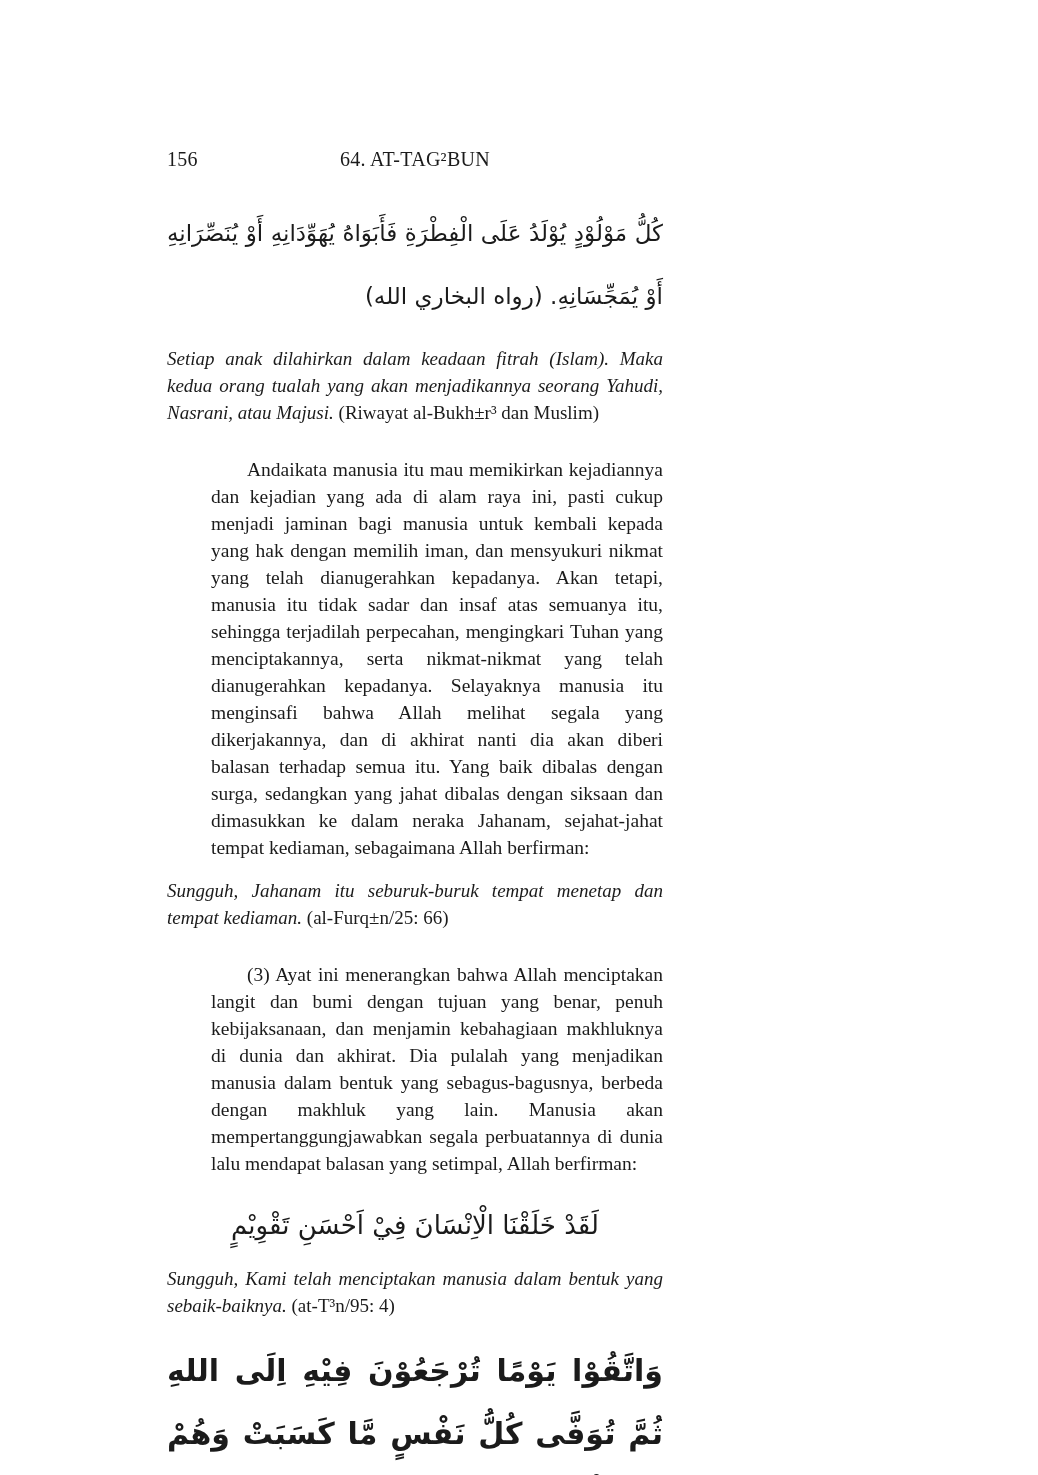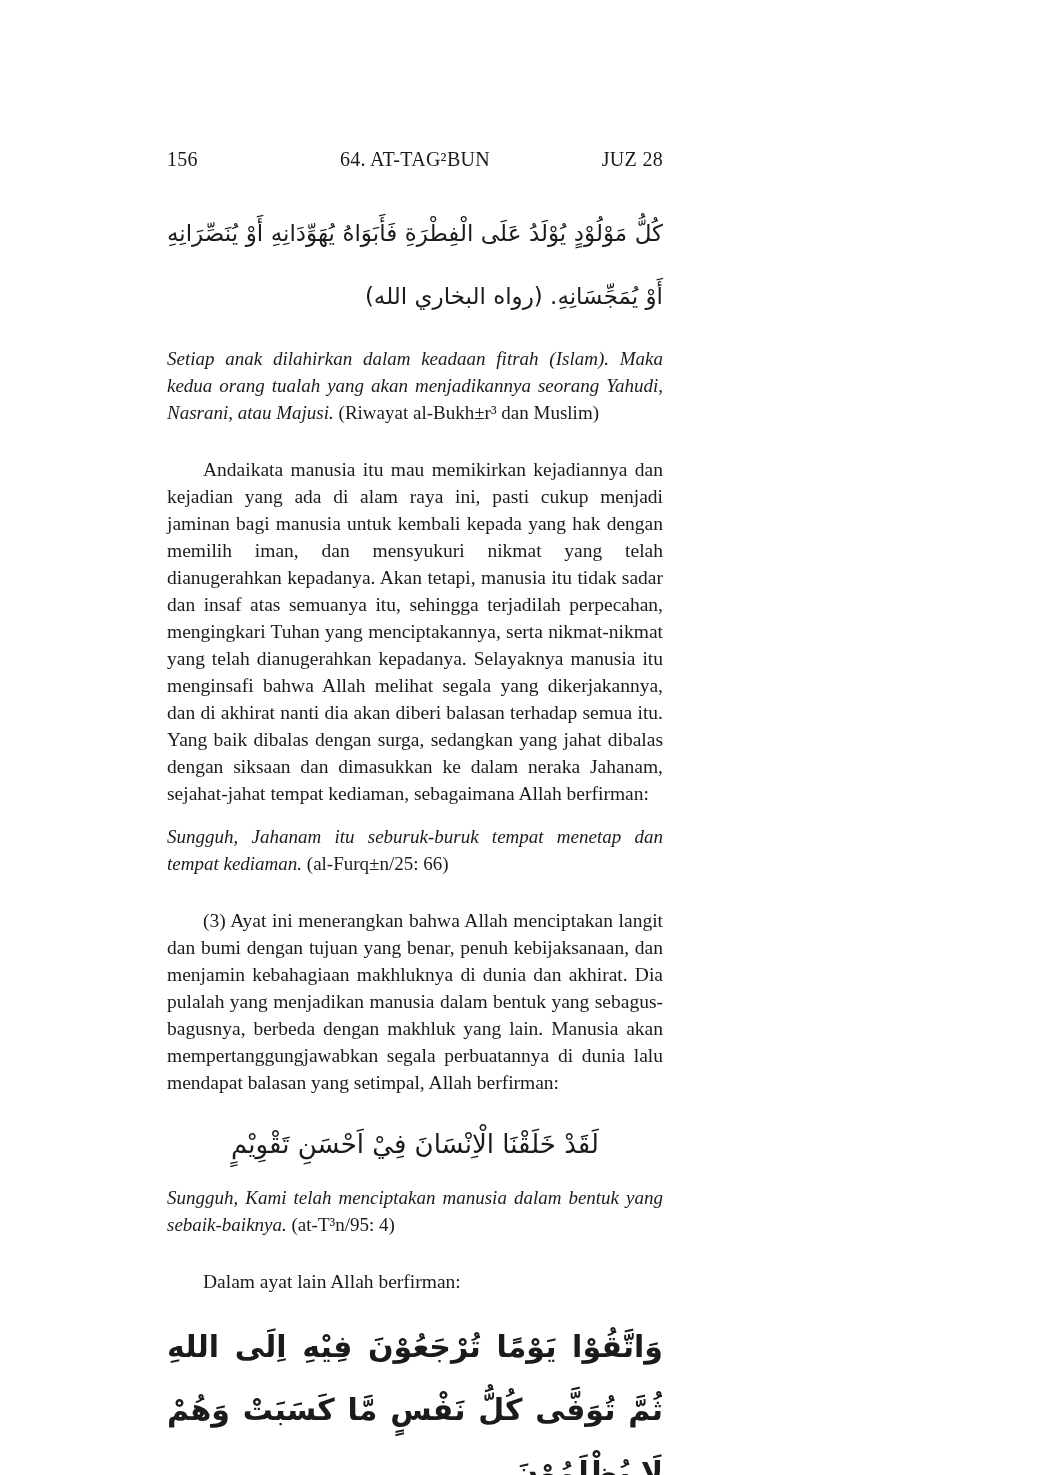--- a/index.html
+++ b/index.html
@@ -63,31 +63,30 @@
   }
   .trans em { font-style: italic; }
   .cite { font-style: normal; }
 
   .body-par {
     margin-top: 30px;
     font-size: 19.5px;
     line-height: 27px;
     text-align: justify;
   }
-  .indent { text-indent: 36px; }
+  .indent { text-indent: 36px; margin-left: 44px; }
 </style>
 </head>
 <body>
 
 <div class="page">
 
   <header class="page-header">
     <span class="hn-left">156</span>
     <span class="hn-center">64. AT-TAG²BUN</span>
-    <span class="hn-right">JUZ 28</span>
   </header>
 
   <p class="arabic hadith" dir="rtl">كُلُّ مَوْلُوْدٍ يُوْلَدُ عَلَى الْفِطْرَةِ فَأَبَوَاهُ يُهَوِّدَانِهِ أَوْ يُنَصِّرَانِهِ أَوْ يُمَجِّسَانِهِ. (رواه البخاري الله)</p>
 
   <p class="trans">
     <em>Setiap anak dilahirkan dalam keadaan fitrah (Islam). Maka kedua orang tualah yang akan menjadikannya seorang Yahudi, Nasrani, atau Majusi.</em>
     <span class="cite">(Riwayat al-Bukh±r³ dan Muslim)</span>
   </p>
 
   <p class="body-par indent">Andaikata manusia itu mau memikirkan kejadiannya dan kejadian yang ada di alam raya ini, pasti cukup menjadi jaminan bagi manusia untuk kembali kepada yang hak dengan memilih iman, dan mensyukuri nikmat yang telah dianugerahkan kepadanya. Akan tetapi, manusia itu tidak sadar dan insaf atas semuanya itu, sehingga terjadilah perpecahan, mengingkari Tuhan yang menciptakannya, serta nikmat-nikmat yang telah dianugerahkan kepadanya. Selayaknya manusia itu menginsafi bahwa Allah melihat segala yang dikerjakannya, dan di akhirat nanti dia akan diberi balasan terhadap semua itu. Yang baik dibalas dengan surga, sedangkan yang jahat dibalas dengan siksaan dan dimasukkan ke dalam neraka Jahanam, sejahat-jahat tempat kediaman, sebagaimana Allah berfirman:</p>
@@ -100,17 +99,16 @@
 
   <p class="body-par indent">(3) Ayat ini menerangkan bahwa Allah menciptakan langit dan bumi dengan tujuan yang benar, penuh kebijaksanaan, dan menjamin kebahagiaan makhluknya di dunia dan akhirat. Dia pulalah yang menjadikan manusia dalam bentuk yang sebagus-bagusnya, berbeda dengan makhluk yang lain. Manusia akan mempertanggungjawabkan segala perbuatannya di dunia lalu mendapat balasan yang setimpal, Allah berfirman:</p>
 
   <p class="arabic verse" dir="rtl">لَقَدْ خَلَقْنَا الْاِنْسَانَ فِيْ اَحْسَنِ تَقْوِيْمٍ</p>
 
   <p class="trans">
     <em>Sungguh, Kami telah menciptakan manusia dalam bentuk yang sebaik-baiknya.</em>
     <span class="cite">(at-T³n/95: 4)</span>
   </p>
 
-  <p class="body-par indent">Dalam ayat lain Allah berfirman:</p>
 
   <p class="arabic verse-large" dir="rtl">وَاتَّقُوْا يَوْمًا تُرْجَعُوْنَ فِيْهِ اِلَى اللهِ ثُمَّ تُوَفَّى كُلُّ نَفْسٍ مَّا كَسَبَتْ وَهُمْ لَا يُظْلَمُوْنَ</p>
 
 </div>
 
 </body></html>

